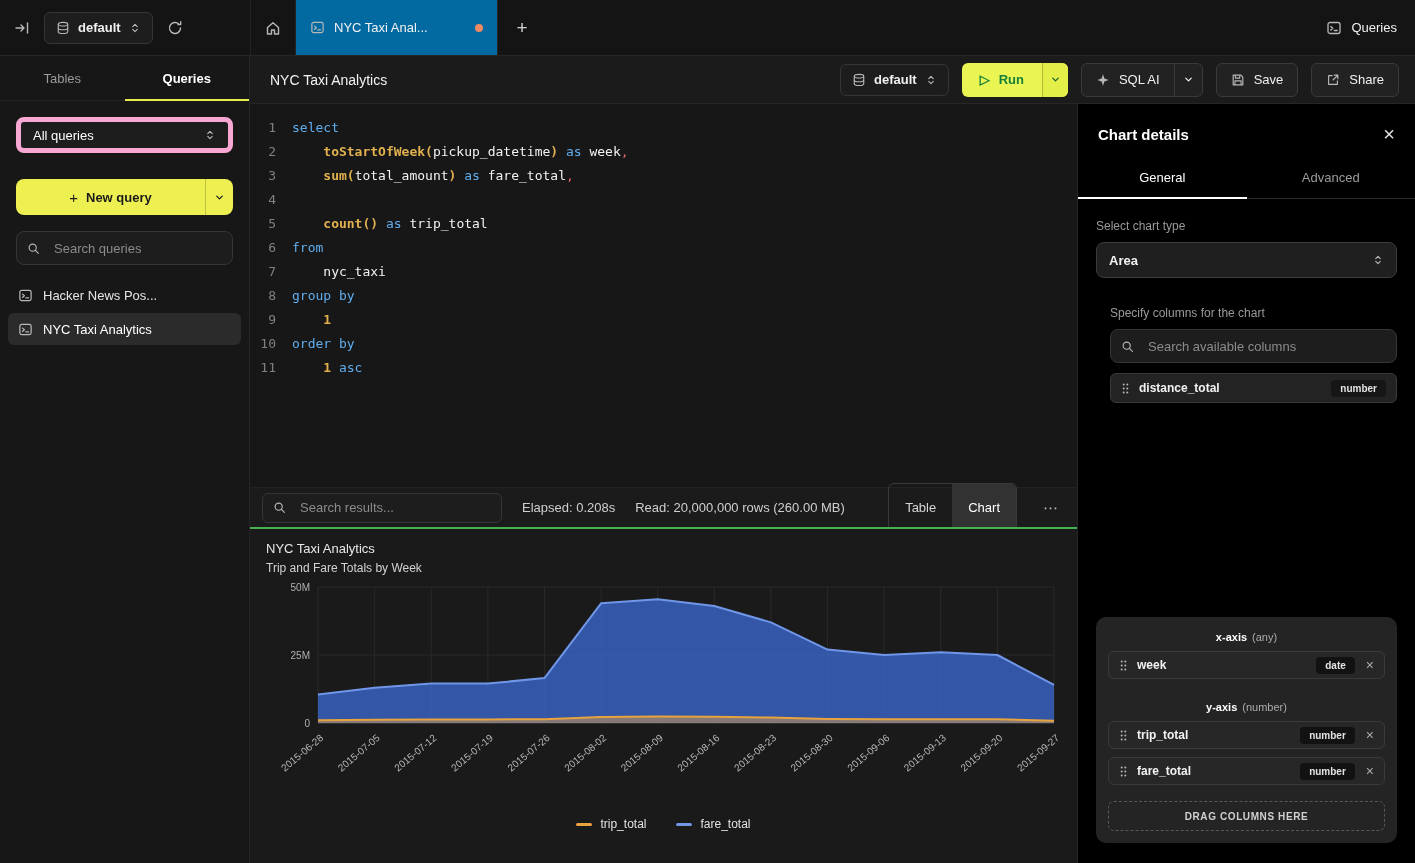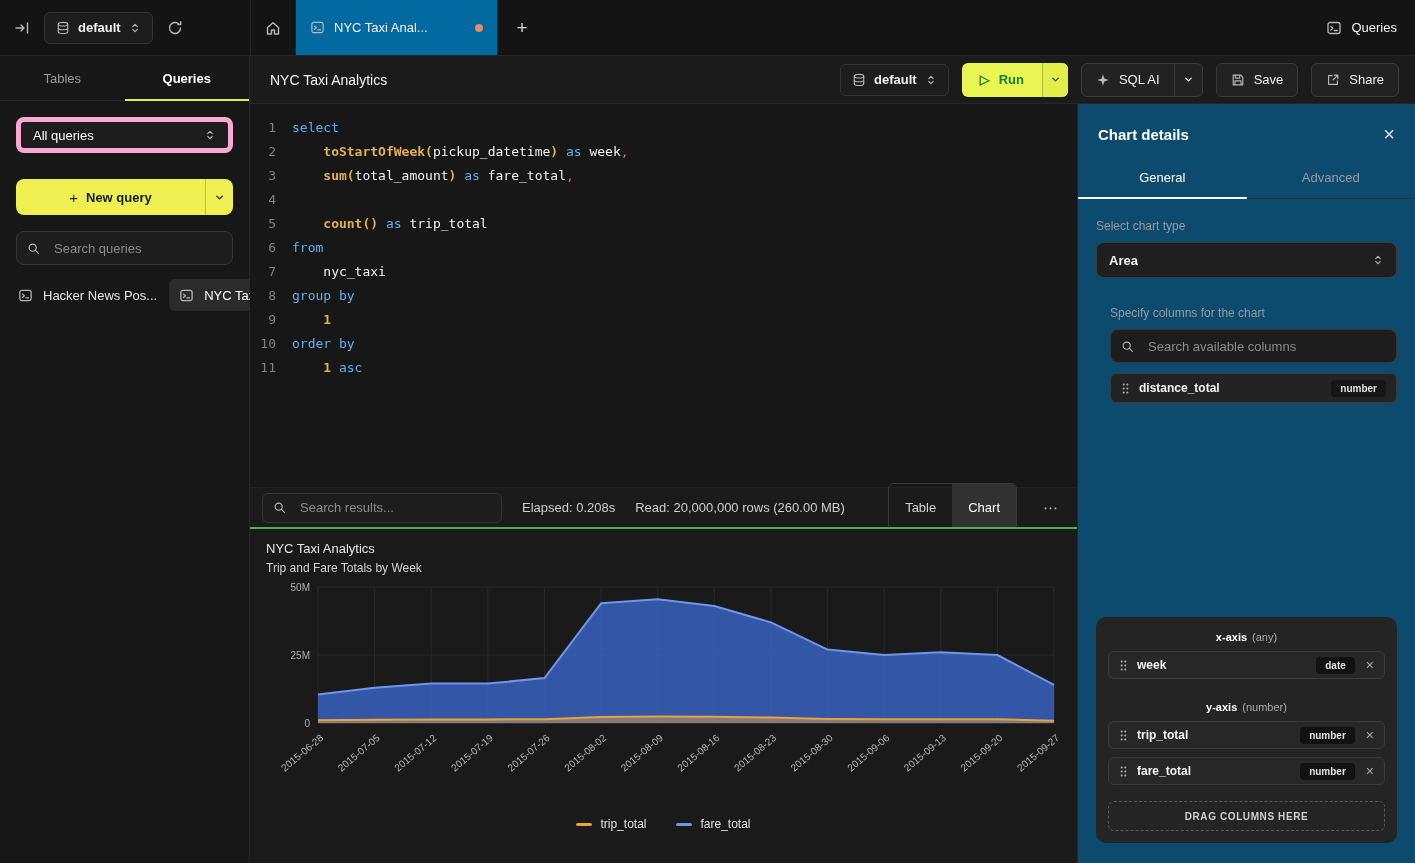--- a/index.html
+++ b/index.html
@@ -33,21 +33,21 @@
   .sb-tab.active::after { content:""; position:absolute; left:0; right:0; bottom:-1px; height:2px; background:#e9ea4d; }
   .sb-select { margin:16px 16px 0; height:36px; display:flex; align-items:center; justify-content:space-between; padding:0 12px; background:#1d1d1d; border:5px solid #f9a8d4; border-radius:8px; font-size:13px; color:#ffffff; cursor:pointer; }
   .new-query { margin:26px 16px 0; height:36px; display:flex; border-radius:8px; overflow:hidden; background:#eef052; color:#1b1b1b; cursor:pointer; }
   .nq-main { flex:1; display:flex; align-items:center; justify-content:center; gap:8px; font-size:13px; font-weight:600; }
   .nq-plus { font-size:15px; font-weight:400; }
   .nq-caret { width:28px; display:flex; align-items:center; justify-content:center; border-left:1px solid rgba(0,0,0,.2); color:#1b1b1b; }
   .search-box { display:flex; align-items:center; gap:8px; height:34px; padding:0 10px; background:#1d1d1d; border:1px solid #363636; border-radius:8px; }
   .search-box input { background:transparent; border:none; outline:none; color:#ddd; font-size:13px; width:100%; }
   .search-box input::placeholder { color:#8b8b8b; }
   .sb-search { margin:16px 16px 0; }
-  .query-list { margin:14px 8px 0; display:flex; flex-direction:row; gap:2px; }
+  .query-list { margin:14px 8px 0; display:flex; flex-direction:column; gap:2px; }
   .query-item { display:flex; align-items:center; gap:10px; height:32px; padding:0 10px; border-radius:6px; color:#e5e5e5; font-size:13px; cursor:pointer; }
   .query-item.selected { background:#2b2b2b; color:#fff; }
   .query-item .q-label { white-space:nowrap; overflow:hidden; text-overflow:ellipsis; }
 
   
   .main { flex:1; display:flex; flex-direction:column; min-width:0; }
   .main-toolbar { height:48px; display:flex; align-items:center; gap:13px; padding:0 16px 0 20px; background:#1b1b1b; border-bottom:1px solid #262626; flex:none; }
   .mt-title { font-size:14px; color:#f2f2f2; margin-right:auto; }
   .run-btn { display:flex; align-items:stretch; height:34px; border-radius:6px; overflow:hidden; background:#eaf452; cursor:pointer; }
   .run-main { display:flex; align-items:center; gap:9px; padding:0 18px; font-weight:700; font-size:13px; color:#15803c; }
@@ -82,21 +82,21 @@
   
   .chart-section { height:336px; border-top:2px solid #46b14e; background:#1a1a1a; padding:12px 16px 6px; display:flex; flex-direction:column; flex:none; }
   .chart-title { font-size:13px; color:#e8e8e8; }
   .chart-subtitle { font-size:12px; color:#d2d2d2; margin-top:5px; }
   .chart-svg-wrap { margin-top:6px; }
   .legend { display:flex; justify-content:center; gap:30px; margin-top:0; }
   .legend-item { display:flex; align-items:center; gap:8px; font-size:12px; color:#e2e2e2; cursor:pointer; }
   .swatch { width:16px; height:3px; border-radius:2px; flex:none; }
 
   
-  .chart-details { flex:1; background:#0c4a6e; display:flex; flex-direction:column; min-width:0; }
+  .chart-details { flex:1; background:#000000; display:flex; flex-direction:column; min-width:0; }
   .cd-header { display:flex; align-items:center; justify-content:space-between; padding:20px 20px 16px; }
   .cd-title { font-size:15px; font-weight:700; color:#fff; }
   .close-btn { color:#e0e0e0; font-size:20px; line-height:1; cursor:pointer; }
   .cd-tabs { display:flex; border-bottom:1px solid #2c2c2c; }
   .cd-tab { flex:1; text-align:center; padding:10px 0 13px; font-size:13px; color:#9b9b9b; position:relative; cursor:pointer; }
   .cd-tab.active { color:#fff; }
   .cd-tab.active::after { content:""; position:absolute; left:0; right:0; bottom:-1px; height:2px; background:#ffffff; }
   .cd-body { flex:1; display:flex; flex-direction:column; padding:20px 18px; min-height:0; }
   .cd-label { font-size:12px; color:#9a9a9a; margin-bottom:9px; }
   .cd-select { display:flex; align-items:center; justify-content:space-between; height:36px; padding:0 12px; background:#1f1f1f; border:1px solid #3c3c3c; border-radius:8px; font-size:13px; font-weight:600; color:#f2f2f2; cursor:pointer; }

